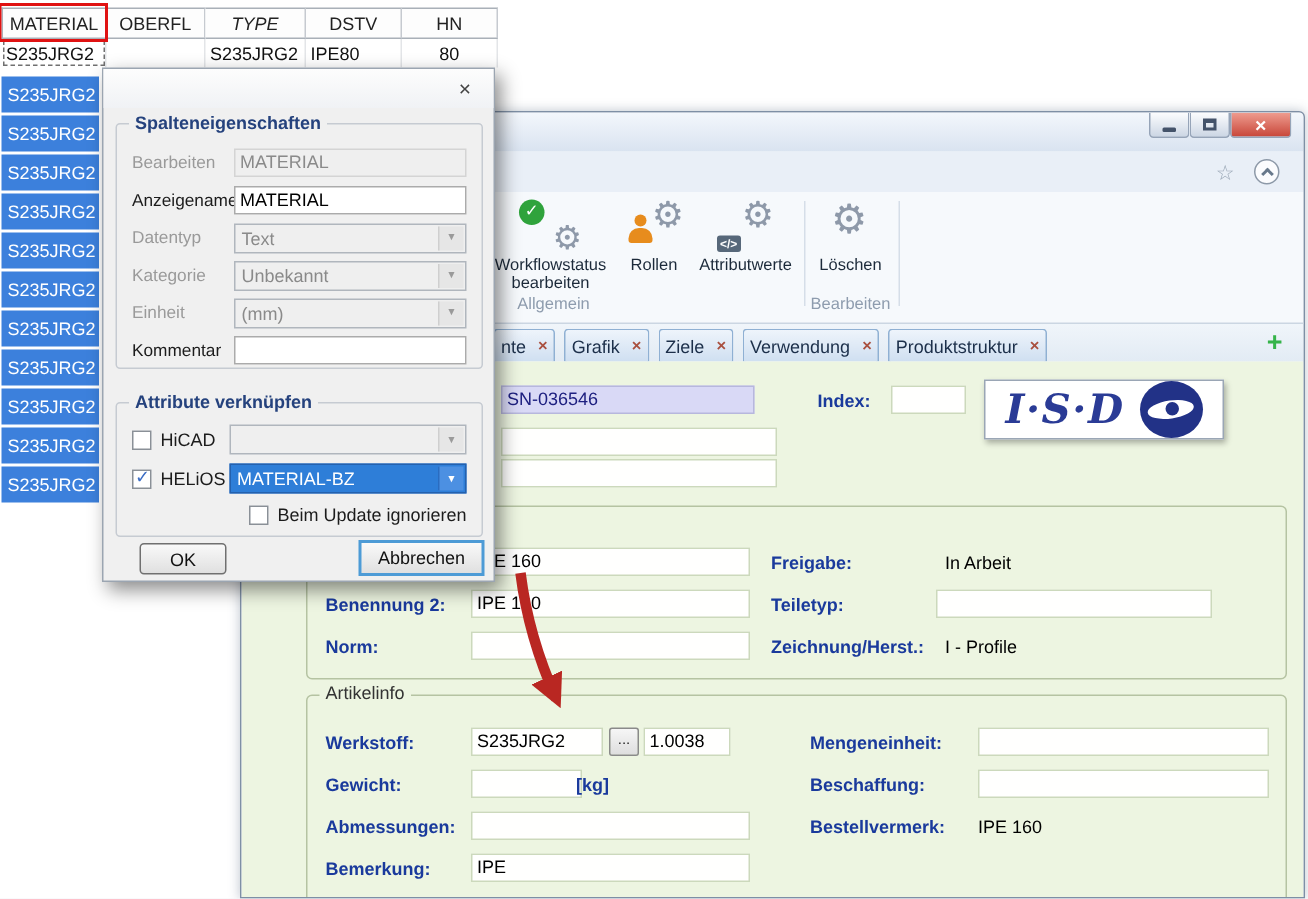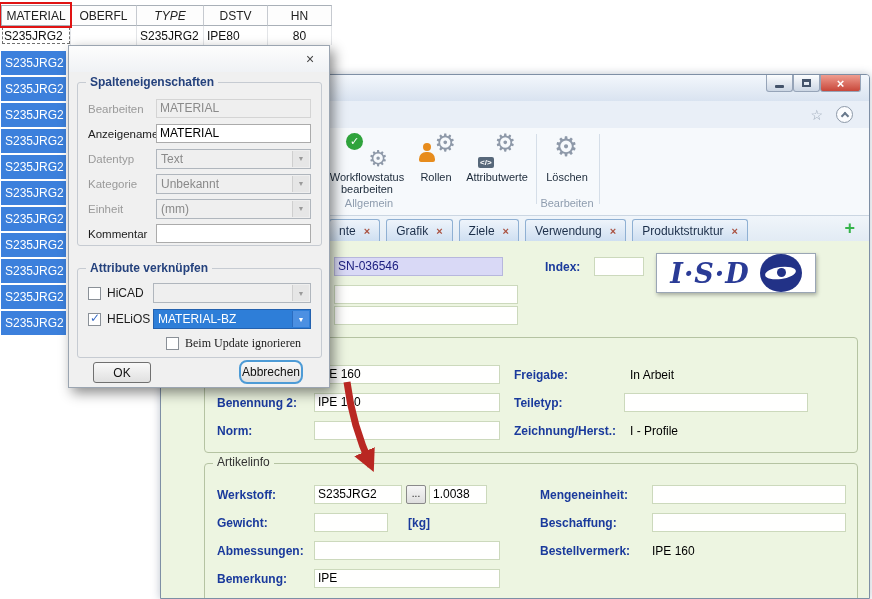--- a/index.html
+++ b/index.html
@@ -83,21 +83,21 @@
     font-size:8px;font-weight:bold;padding:1px 2px;border-radius:2px;
   }
   .loeschen .gear{left:9px;top:-1px;font-size:27px;}
   .rlabel{display:block;font-size:11px;line-height:12px;color:#1c2a3a;margin-top:2px;}
   .rgl{position:absolute;top:69px;font-size:11px;color:#8e9cae;text-align:center;}
   .rsep{position:absolute;top:6px;height:70px;width:0;border-left:1px solid #d5dee8;}
 
   .tabbar{position:relative;height:25px;background:linear-gradient(#f0f5fa,#e2ebf4);}
   .dtabs{position:absolute;left:168px;top:3px;display:flex;gap:6px;align-items:flex-end;}
   .dtab{
-    height:22px;padding:0 9px;display:flex;align-items:center;gap:8px;
+    height:22px;padding:0 4px;display:flex;align-items:center;gap:8px;
     background:linear-gradient(#eef4fb,#cfdff1);border:1px solid #8fb0d3;border-bottom:none;
     border-radius:3px 3px 0 0;font-size:12px;color:#1c2f4a;white-space:nowrap;
   }
   .tx{color:#a9503f;font-size:11px;font-weight:bold;}
   .addtab{position:absolute;right:14px;top:2px;font-size:18px;font-weight:bold;color:#35b44a;}
 
   
   .form{position:absolute;left:0;top:166px;right:0;bottom:0;background:#edf5e1;}
   .flabel{position:absolute;font-weight:bold;color:#1a3a9c;font-size:12px;line-height:17px;white-space:nowrap;}
   .fval{position:absolute;color:#000;font-size:12px;line-height:17px;white-space:nowrap;}
@@ -153,29 +153,29 @@
   }
   .cmb.blue{background:#2e7ed8;border-color:#2461ae;}
   .cmb.blue .cval{color:#fff;}
   .cmb.blue .arr{background:#4c90e2;border-left-color:#2a6cc0;color:#fff;}
   .cbrow{height:26px;}
   .cb{
     position:relative;width:13px;height:13px;flex:none;border:1px solid #8a9097;background:#fff;margin-right:6px;
   }
   .cb .mark{position:absolute;left:1px;top:-3px;font-size:12px;font-weight:bold;color:#3a6cc4;}
   .cblabel{width:46px;flex:none;font-size:12px;color:#1c1c1c;}
-  .ignorerow{height:22px;padding-left:88px;font-family:Liberation Serif, serif;}
+  .ignorerow{height:22px;padding-left:88px;}
   .ignorerow .cblabel{width:auto;}
   .btn{
     position:absolute;border:1px solid #707070;border-radius:3px;
     background:linear-gradient(#f9f9f9,#e0e0e0);font-size:12px;color:#111;
     display:flex;align-items:center;justify-content:center;
   }
   .btn.ok{left:24px;top:316px;width:58px;height:21px;}
-  .btn.cancel{left:170px;top:314px;width:64px;height:24px;border:2px solid #4d9bd6;border-radius:8px;}
+  .btn.cancel{left:170px;top:314px;width:84px;height:24px;border:2px solid #4d9bd6;border-radius:0;}
 
   
   .red-arrow{position:absolute;left:295px;top:366px;z-index:100;pointer-events:none;}
 </style>
 </head>
 <body>
 
 <div class="grid">
   <div class="g-head">
     <div class="gh c0">MATERIAL</div>
@@ -325,21 +325,21 @@
 
     <div class="flabel" style="left:56px;top:246px;">Werkstoff:</div>
     <div class="ffield" style="left:153px;top:244px;width:88px;">S235JRG2</div>
     <div class="dots" style="left:245px;top:244px;width:20px;">...</div>
     <div class="ffield" style="left:268px;top:244px;width:58px;">1.0038</div>
     <div class="flabel" style="left:379px;top:246px;">Mengeneinheit:</div>
     <div class="ffield" style="left:491px;top:244px;width:194px;"></div>
 
     <div class="flabel" style="left:56px;top:274px;">Gewicht:</div>
     <div class="ffield" style="left:153px;top:272px;width:74px;"></div>
-    <div class="kg" style="left:247px;top:274px;">[kg]</div>
+    <div class="kg" style="left:223px;top:274px;">[kg]</div>
     <div class="flabel" style="left:379px;top:274px;">Beschaffung:</div>
     <div class="ffield" style="left:491px;top:272px;width:194px;"></div>
 
     <div class="flabel" style="left:56px;top:302px;">Abmessungen:</div>
     <div class="ffield" style="left:153px;top:300px;width:186px;"></div>
     <div class="flabel" style="left:379px;top:302px;">Bestellvermerk:</div>
     <div class="fval" style="left:491px;top:302px;">IPE 160</div>
 
     <div class="flabel" style="left:56px;top:330px;">Bemerkung:</div>
     <div class="ffield" style="left:153px;top:328px;width:186px;">IPE</div>

